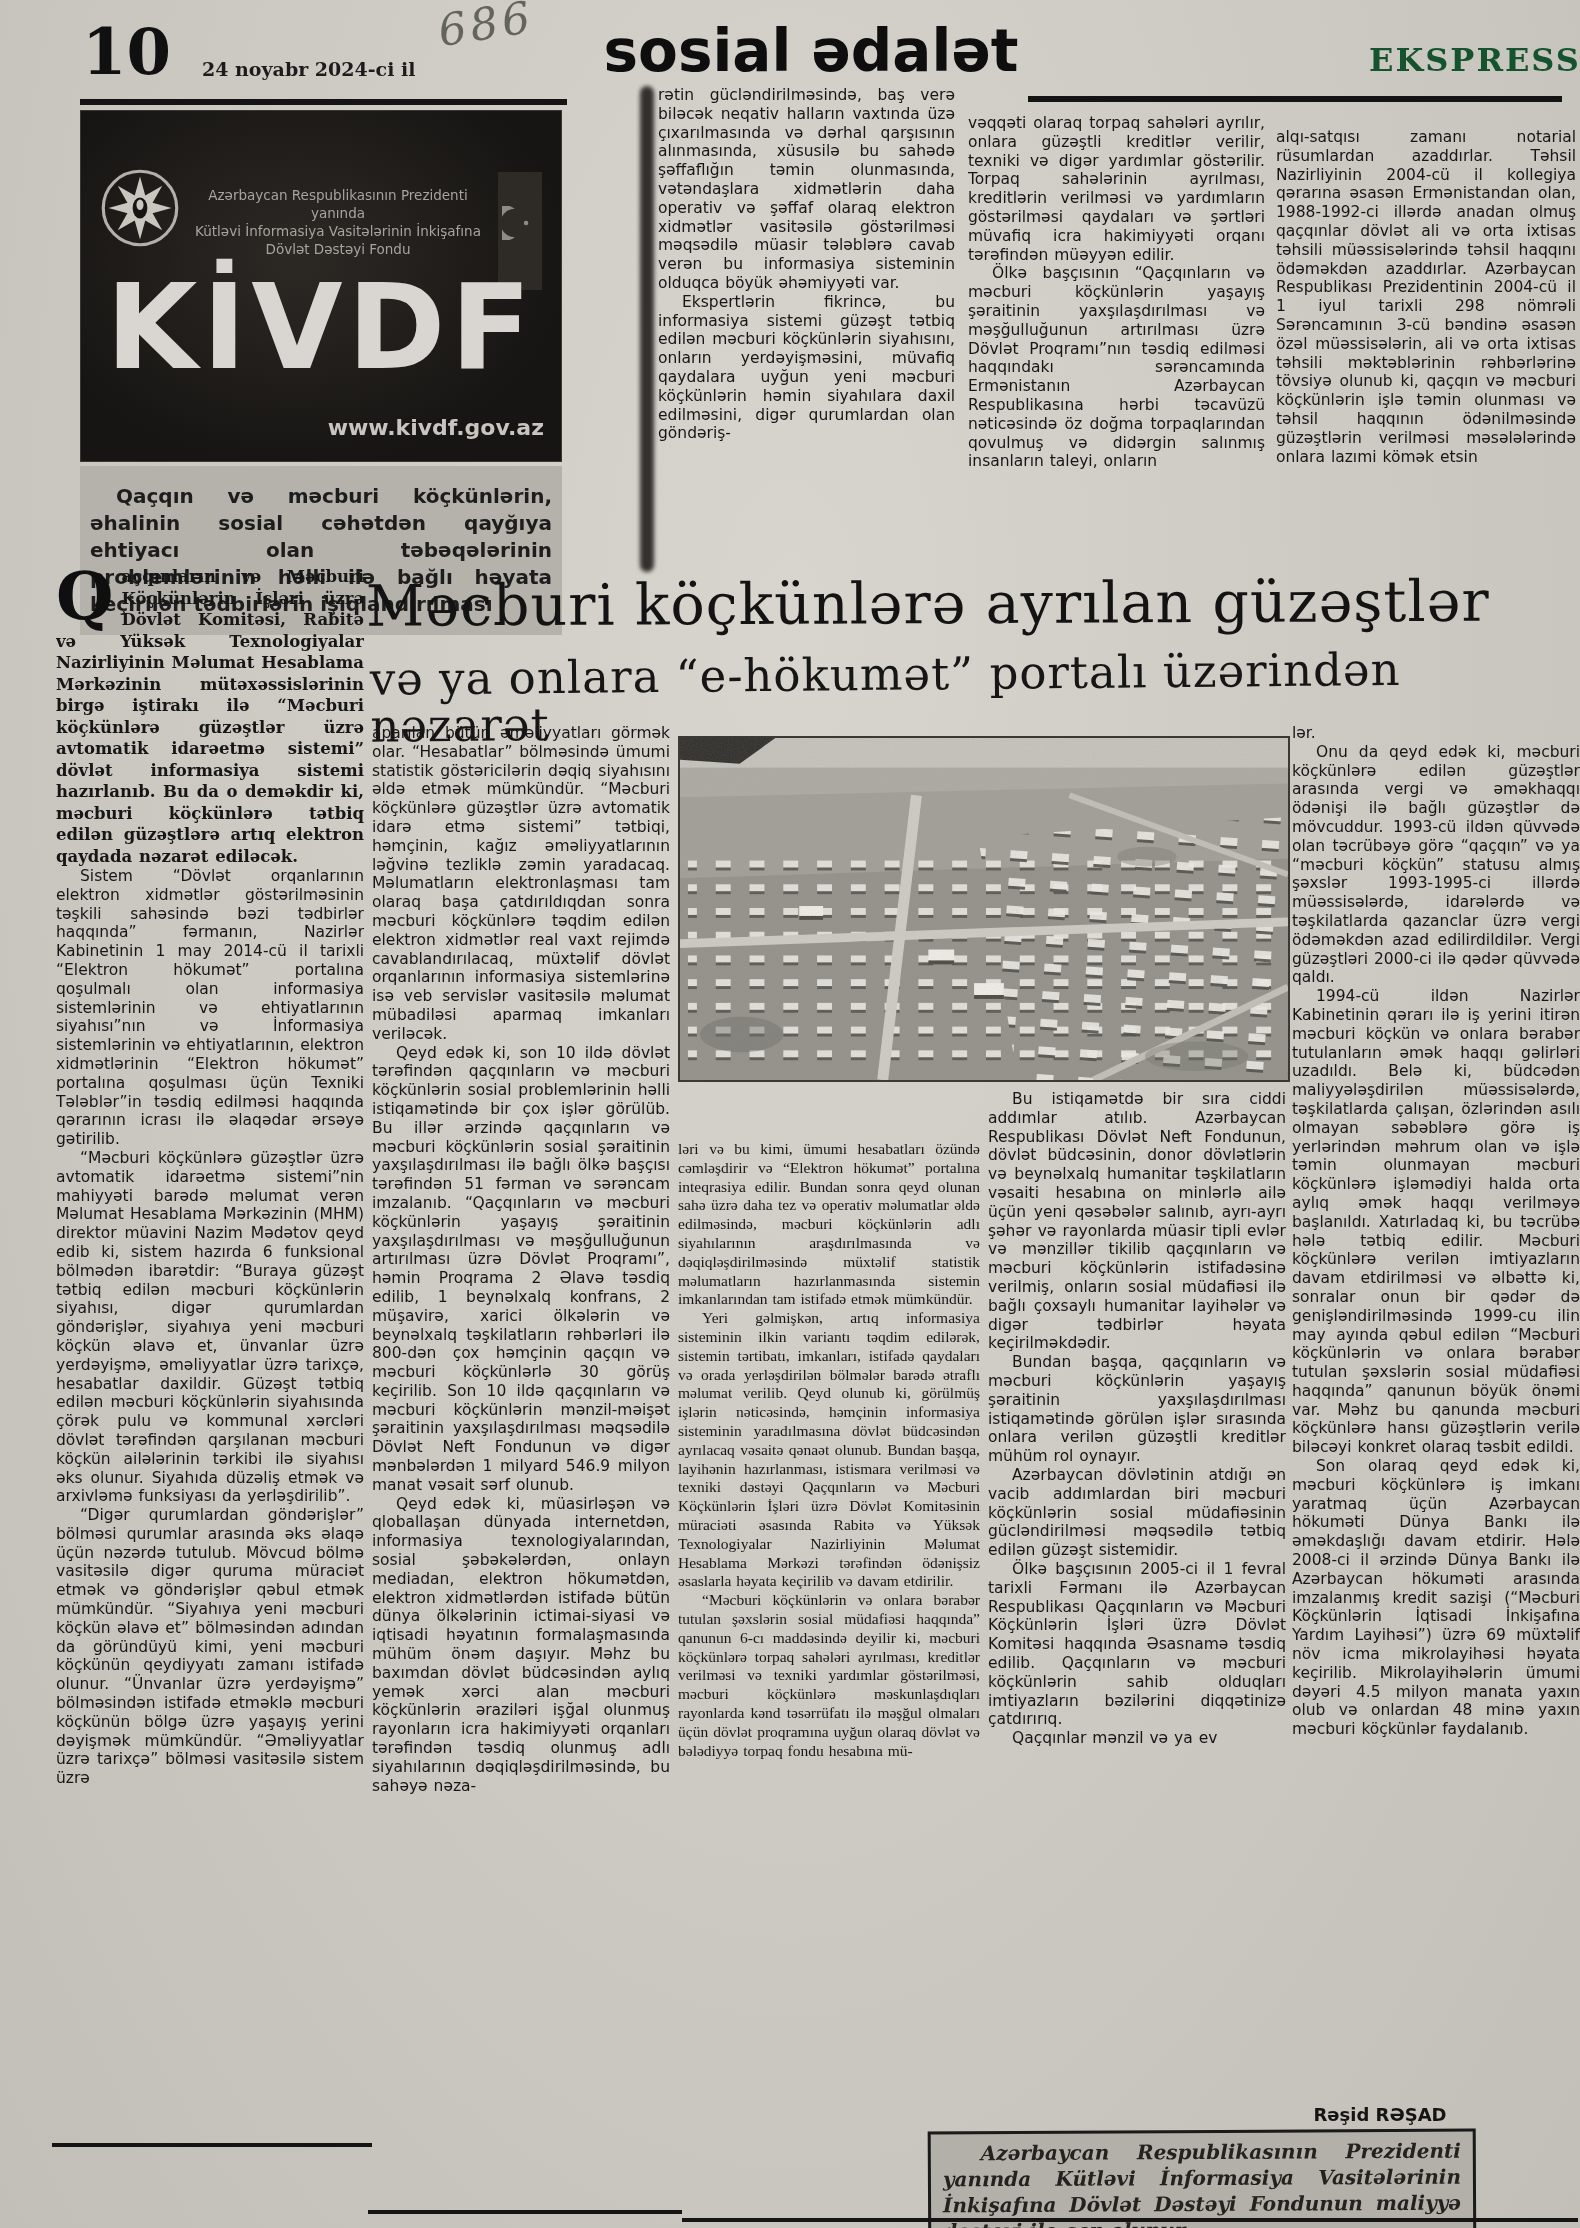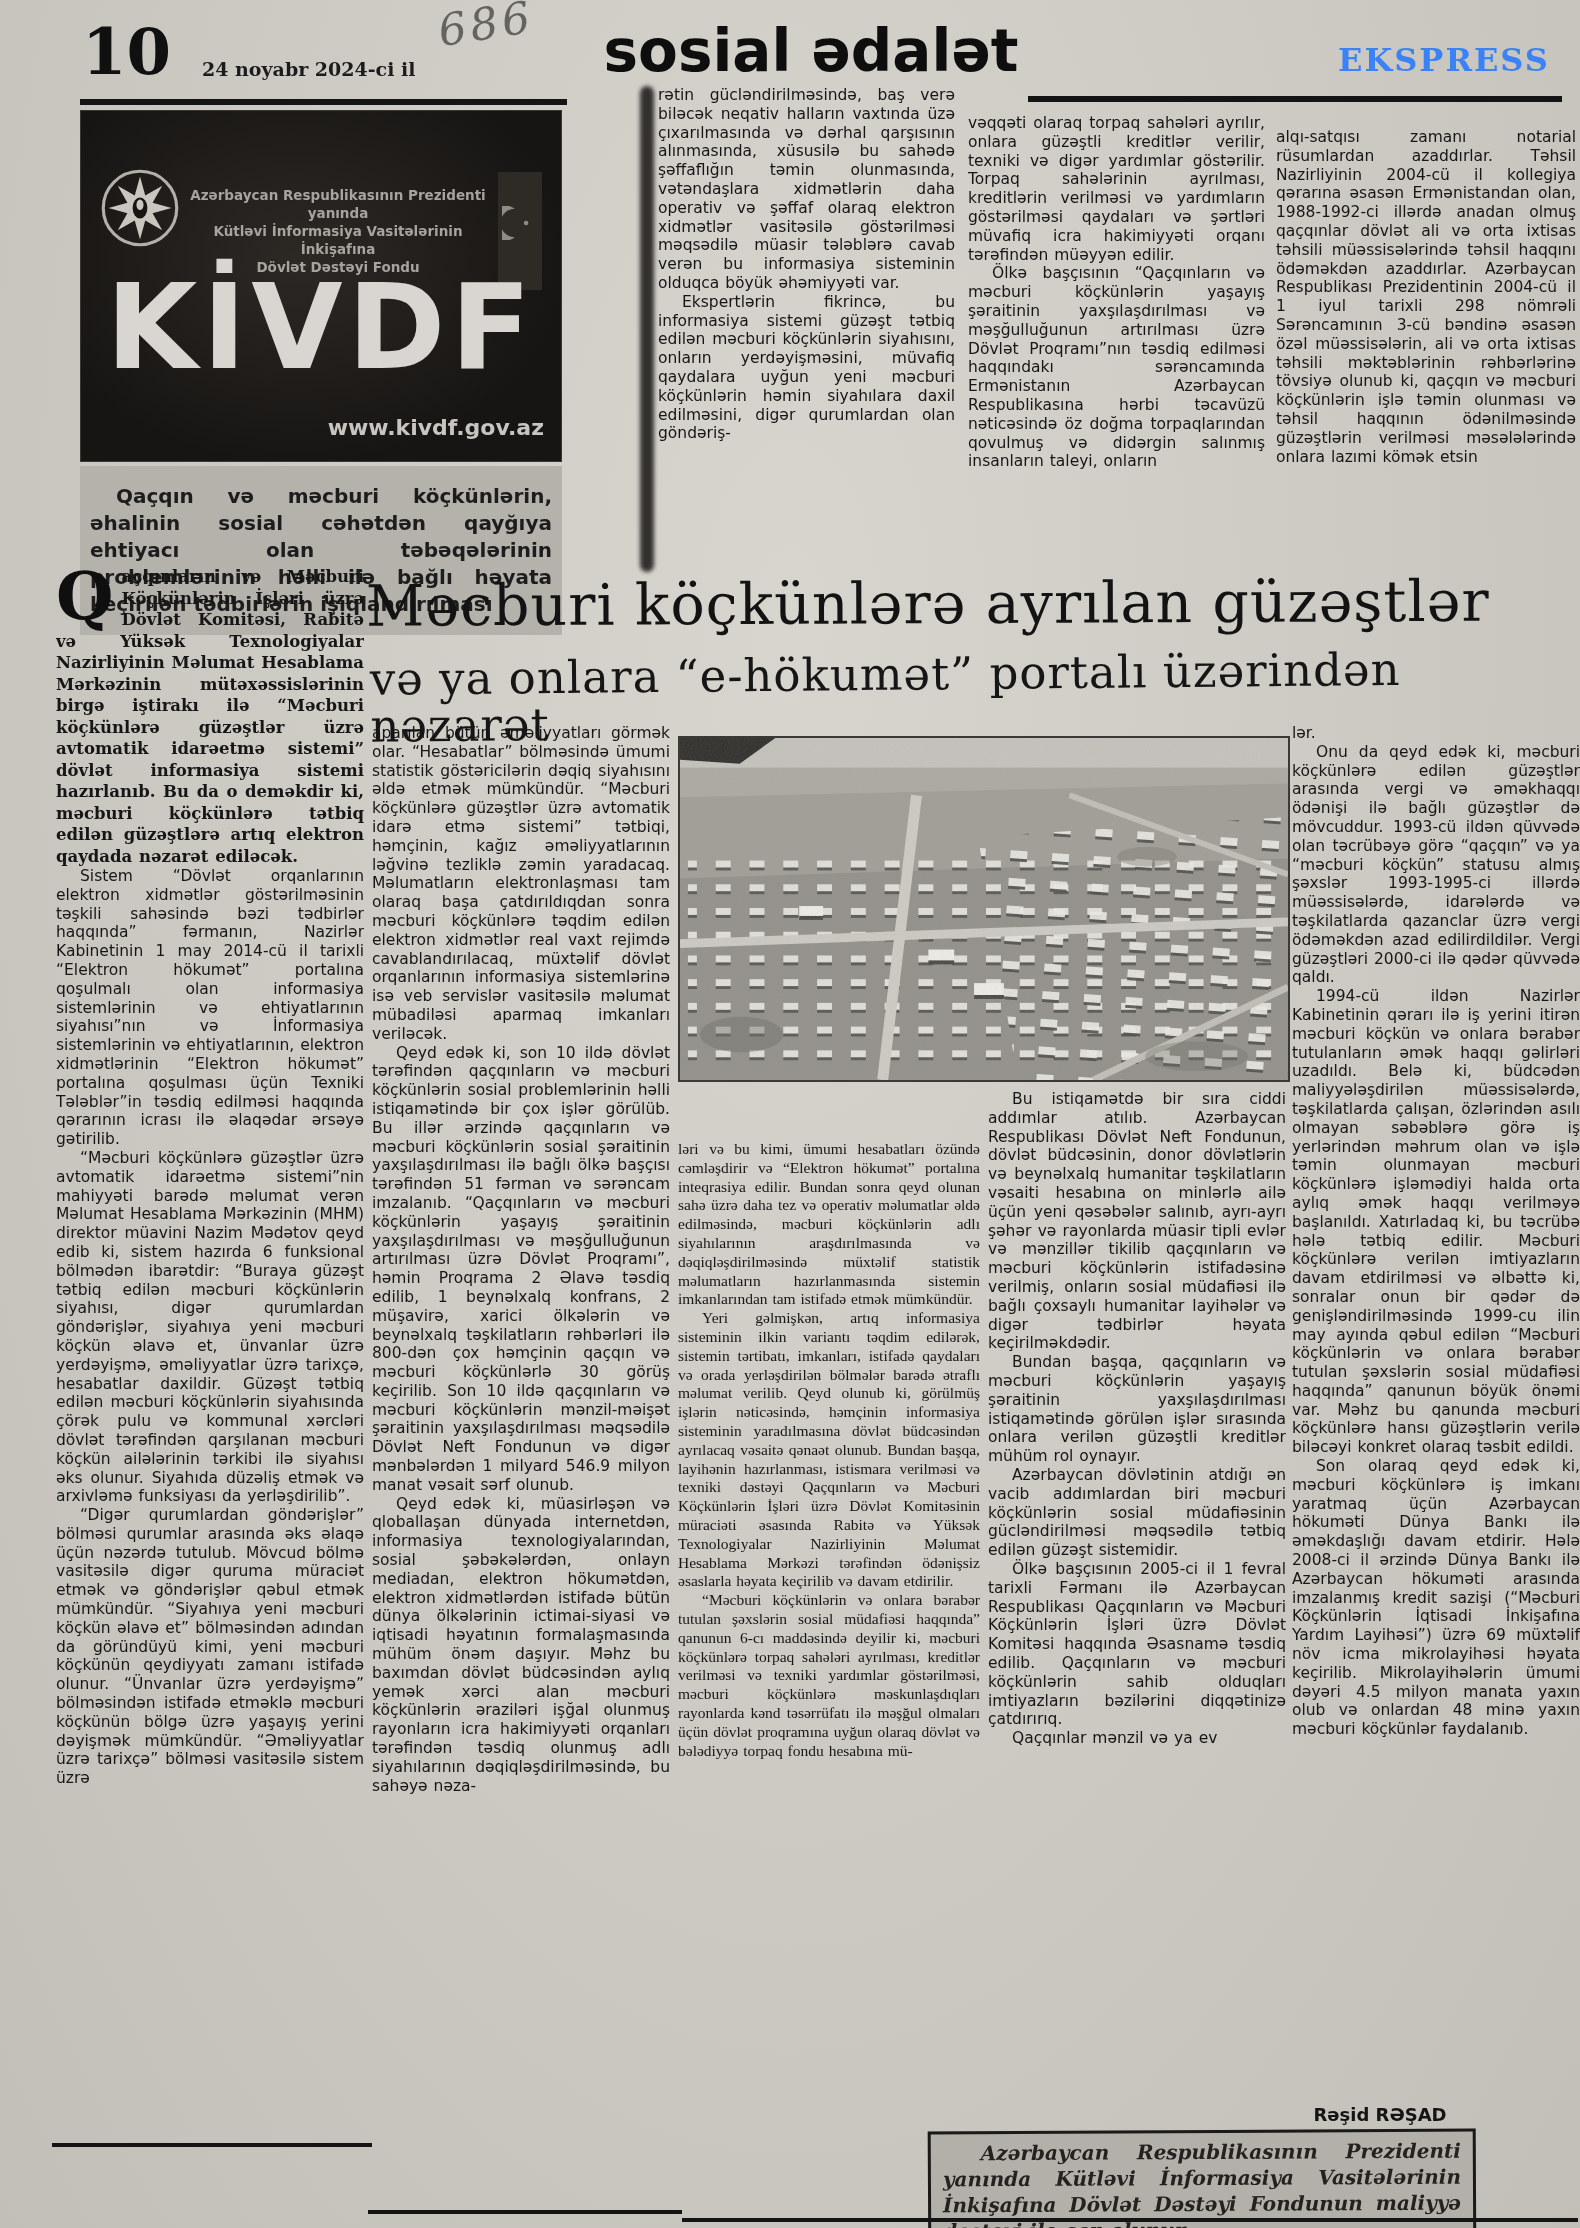--- a/index.html
+++ b/index.html
@@ -7,25 +7,25 @@
     width:1580px;height:2228px;position:relative;overflow:hidden;
     background:radial-gradient(ellipse at 50% 28%, #d8d5cf 0%, #ccc9c3 55%, #c2bfb9 100%);
     font-family:"DejaVu Sans","Liberation Sans",sans-serif;color:#1a1a1a;
   }
   .abs{position:absolute;}
   
   .page-number{left:82px;top:20px;font:bold 64px/1 "DejaVu Serif","Liberation Serif",serif;color:#101010;}
   .issue-date{left:202px;top:60px;font:bold 19px/1 "DejaVu Serif","Liberation Serif",serif;color:#1c1c1c;}
   .handwritten{left:438px;top:2px;font:italic 44px/1 "DejaVu Serif","Liberation Serif",serif;color:#52524e;transform:rotate(-9deg);opacity:.85;letter-spacing:4px;}
   .section-title{left:588px;top:22px;width:446px;text-align:center;font-weight:bold;font-size:58px;line-height:1;letter-spacing:0px;color:#0e0e0e;}
-  .masthead{left:1338px;top:44px;font:bold 32px/1 "DejaVu Serif","Liberation Serif",serif;letter-spacing:2px;color:#3b82f6;}
+  .masthead{left:1369px;top:44px;font:bold 32px/1 "DejaVu Serif","Liberation Serif",serif;letter-spacing:2px;color:#14532d;}
   .rule{background:#141414;}
   
   .kivdf{left:80px;top:110px;width:482px;height:352px;background:radial-gradient(ellipse at 45% 42%, #2c2925 0%, #171513 72%);box-shadow:0 0 0 1px #3a3733 inset;}
-  .kivdf-org{left:108px;top:76px;width:300px;text-align:center;font-weight:bold;font-size:13.5px;line-height:18px;color:#a7a39d;}
+  .kivdf-org{left:108px;top:76px;width:300px;text-align:center;font-weight:normal;font-size:13.5px;line-height:18px;color:#a7a39d;}
   .kivdf-logo{left:0;right:0;top:158px;text-align:center;font-weight:bold;font-size:118px;line-height:1;letter-spacing:5px;color:#d9d6d1;}
   .kivdf-site{right:18px;bottom:22px;font-weight:bold;font-size:22px;color:#c8c5c0;}
   .kivdf-flagbar{right:20px;top:62px;width:44px;height:118px;background:#2e2b27;}
   .tagline{left:80px;top:466px;width:482px;box-sizing:border-box;padding:17px 10px;background:#b5b2ac;
     font-weight:bold;font-size:20px;line-height:27px;text-align:justify;text-indent:26px;color:#1d1d1d;}
   .scan-shadow{left:640px;top:86px;width:14px;height:486px;background:#1d1b18;opacity:.88;filter:blur(2px);border-radius:7px;}
   
   .headline1{left:366px;top:574px;width:1214px;font-family:"DejaVu Serif","Liberation Serif",serif;font-size:57px;line-height:1.05;letter-spacing:1px;color:#131313;transform:rotate(-0.25deg);}
   .headline2{left:370px;top:650px;width:1210px;font-family:"DejaVu Serif","Liberation Serif",serif;font-size:45px;line-height:1.05;letter-spacing:1px;color:#161616;transform:rotate(-0.55deg);}
   

